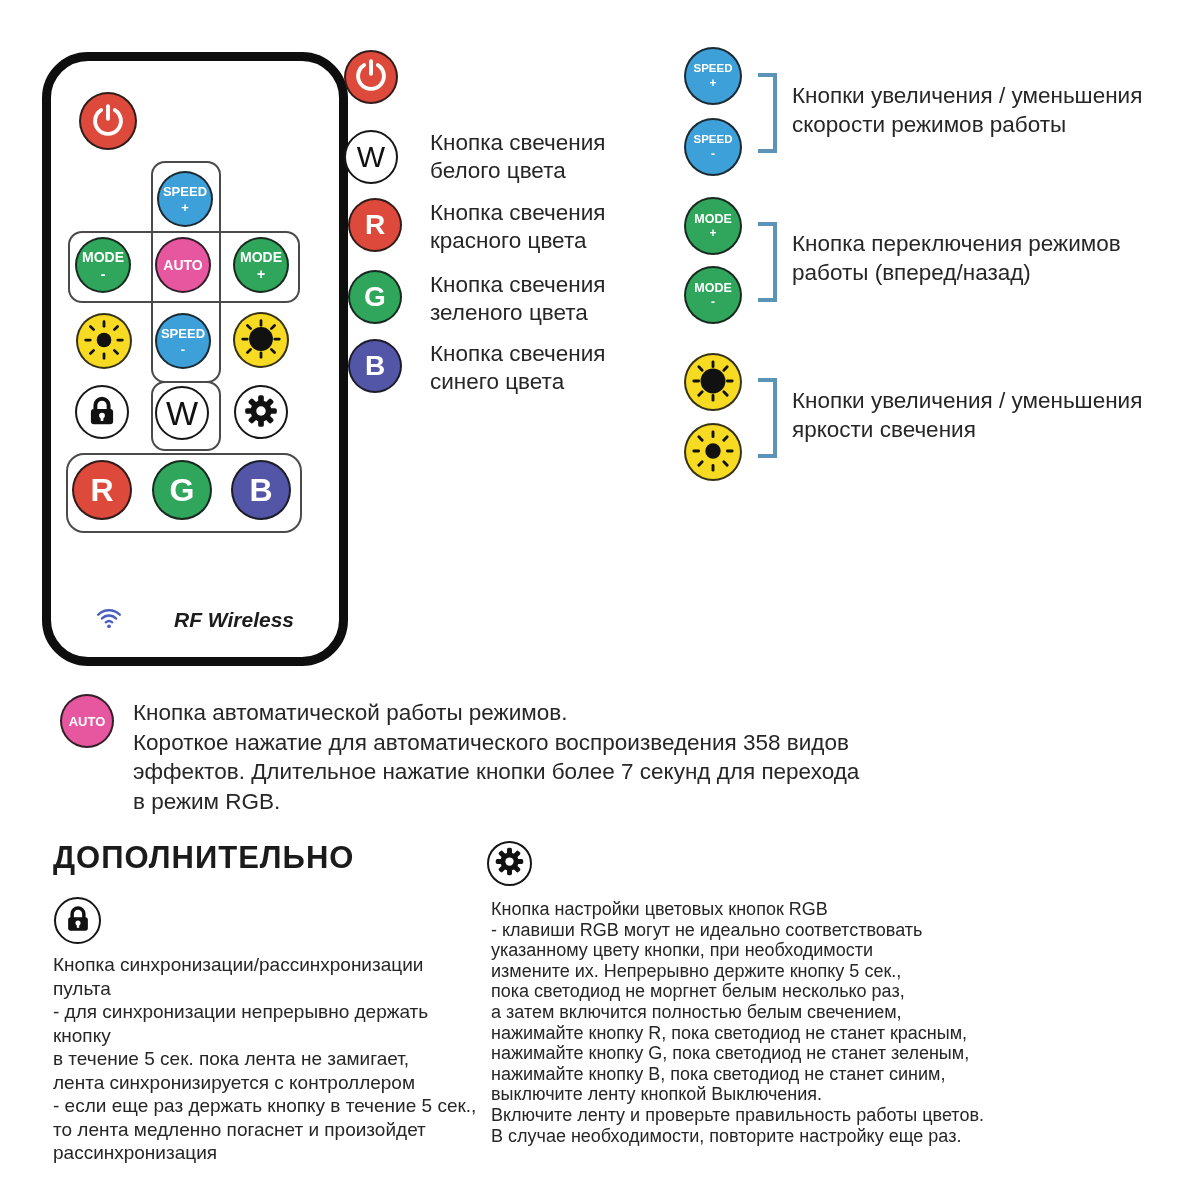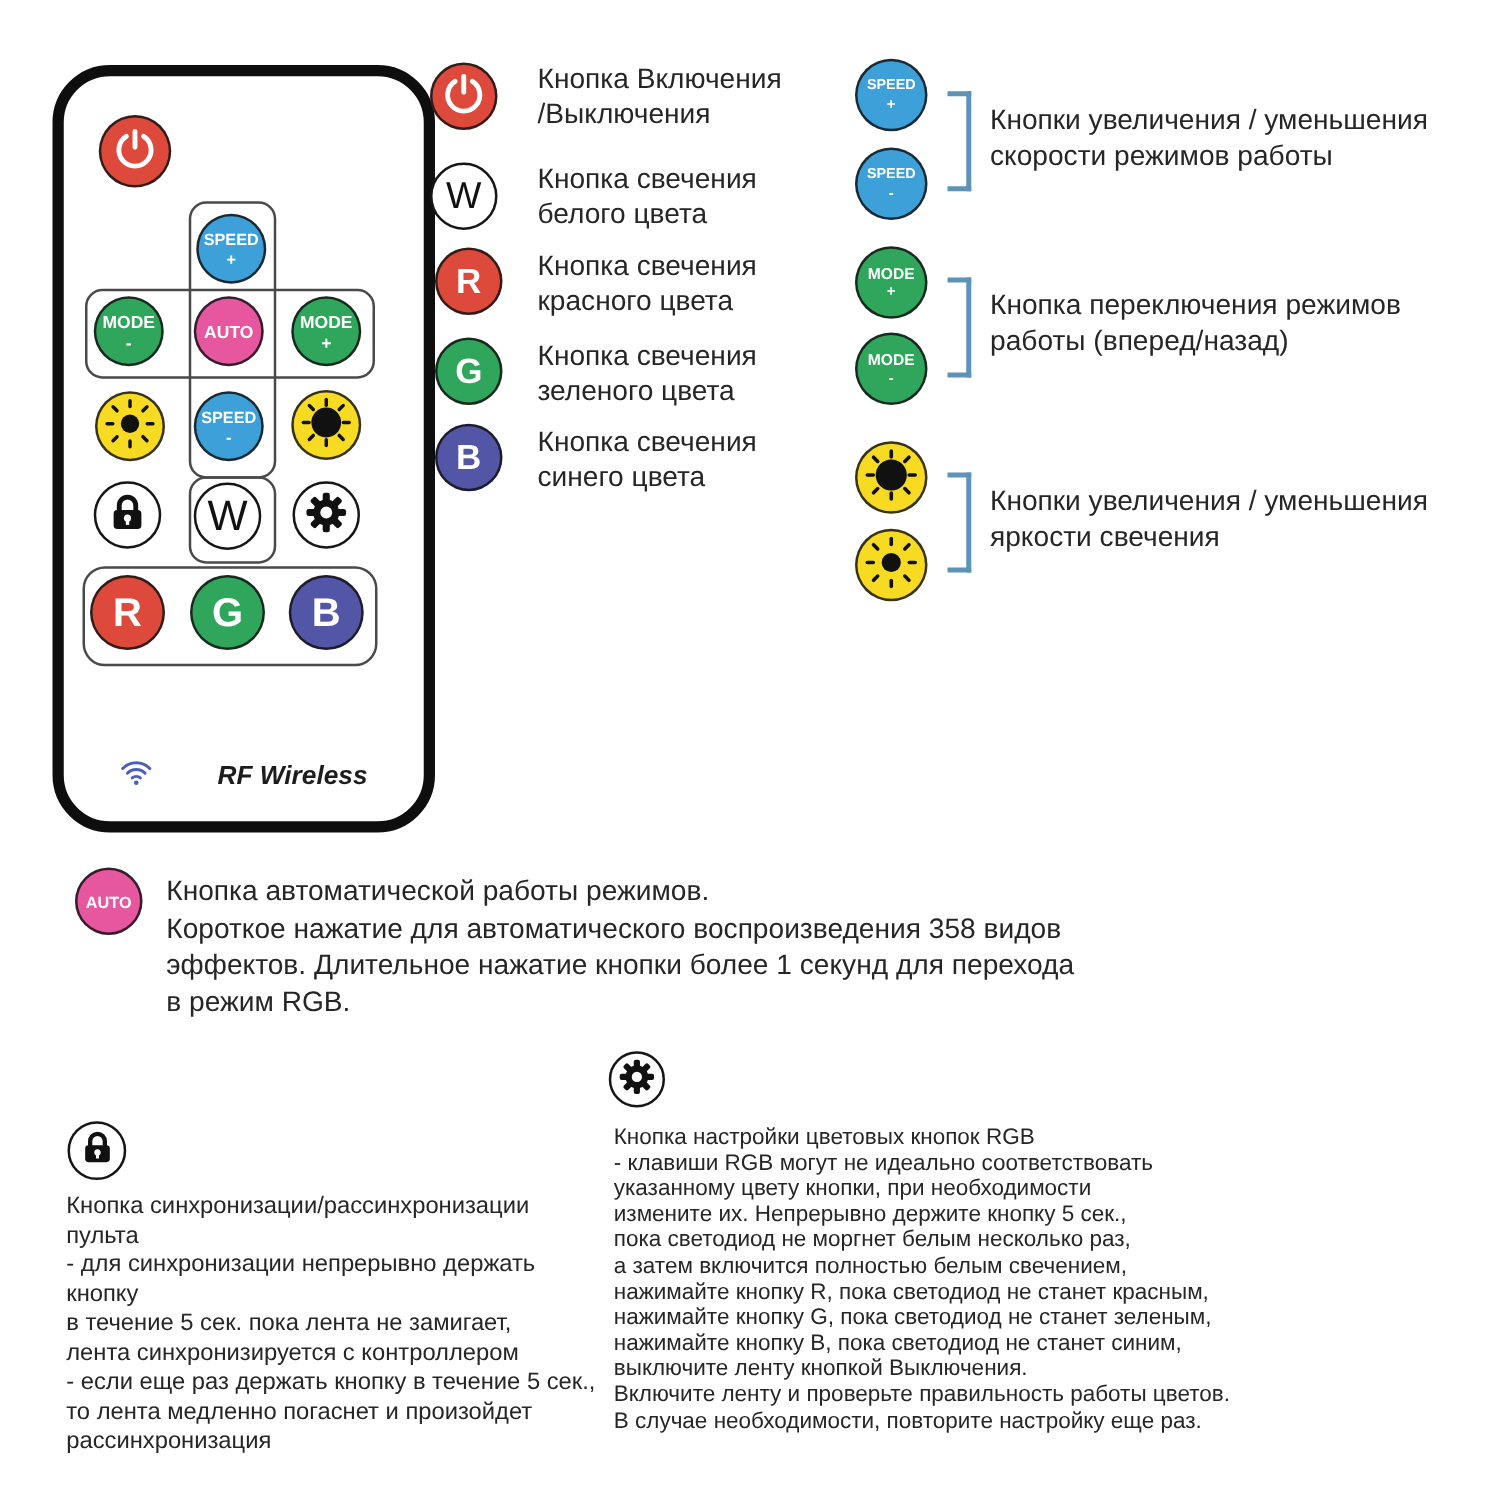--- a/index.html
+++ b/index.html
@@ -195,22 +195,20 @@
   </div>
 
   <div class="legend-icon bg-red" style="left:344px;top:50px;">
     <span>
       <svg width="36" height="36" viewBox="0 0 24 24">
           <path d="M12 2.8v8.4" stroke="#fff" stroke-width="2.6" stroke-linecap="round" fill="none"></path>
           <path d="M7.4 5.4a8.6 8.6 0 1 0 9.2 0" fill="none" stroke="#fff" stroke-width="2.6" stroke-linecap="round"></path>
         </svg>
     </span>
   </div>
-  <div class="legend-text pre" style="top:49px;">Кнопка Включения
-/Выключения</div>
 
   <div class="legend-icon bg-white" style="left:344px;top:130px;border-color:#161616;">
     <span class="legend-letter" style="color:#111;font-weight:400;font-size:30px;">W</span>
   </div>
   <div class="legend-text pre" style="top:129px;">Кнопка свечения
 белого цвета</div>
 
   <div class="legend-icon bg-red" style="left:348px;top:198px;">
     <span class="legend-letter">R</span>
   </div>
@@ -289,23 +287,24 @@
   </div>
   <div class="bracket" style="left:758px;top:378px;height:72px;"></div>
   <div class="group-text pre" style="top:386px;">Кнопки увеличения / уменьшения
 яркости свечения</div>
 
   <div class="auto-circle">
     <span>AUTO</span>
   </div>
   <div class="auto-text pre">Кнопка автоматической работы режимов.
 Короткое нажатие для автоматического воспроизведения 358 видов
-эффектов. Длительное нажатие кнопки более 1 секунд для перехода
+эффектов. Длительное нажатие кнопки более 7 секунд для перехода
 в режим RGB.</div>
 
+  <div class="section-heading">ДОПОЛНИТЕЛЬНО</div>
 
   <div class="small-icon-circle" style="left:54px;top:897px;width:47px;height:47px;">
     <span>
       <svg width="32" height="32" viewBox="0 0 24 24">
           <path d="M7.6 11V8.2a4.4 4.4 0 0 1 8.8 0V11" fill="none" stroke="#111" stroke-width="2.6" stroke-linecap="round"></path>
           <rect x="4.6" y="10.6" width="14.8" height="10.2" rx="2" fill="#111"></rect>
           <circle cx="12" cy="15" r="1.9" fill="#fff"></circle>
           <rect x="11.1" y="15.6" width="1.8" height="3" fill="#fff"></rect>
         </svg>
     </span>

